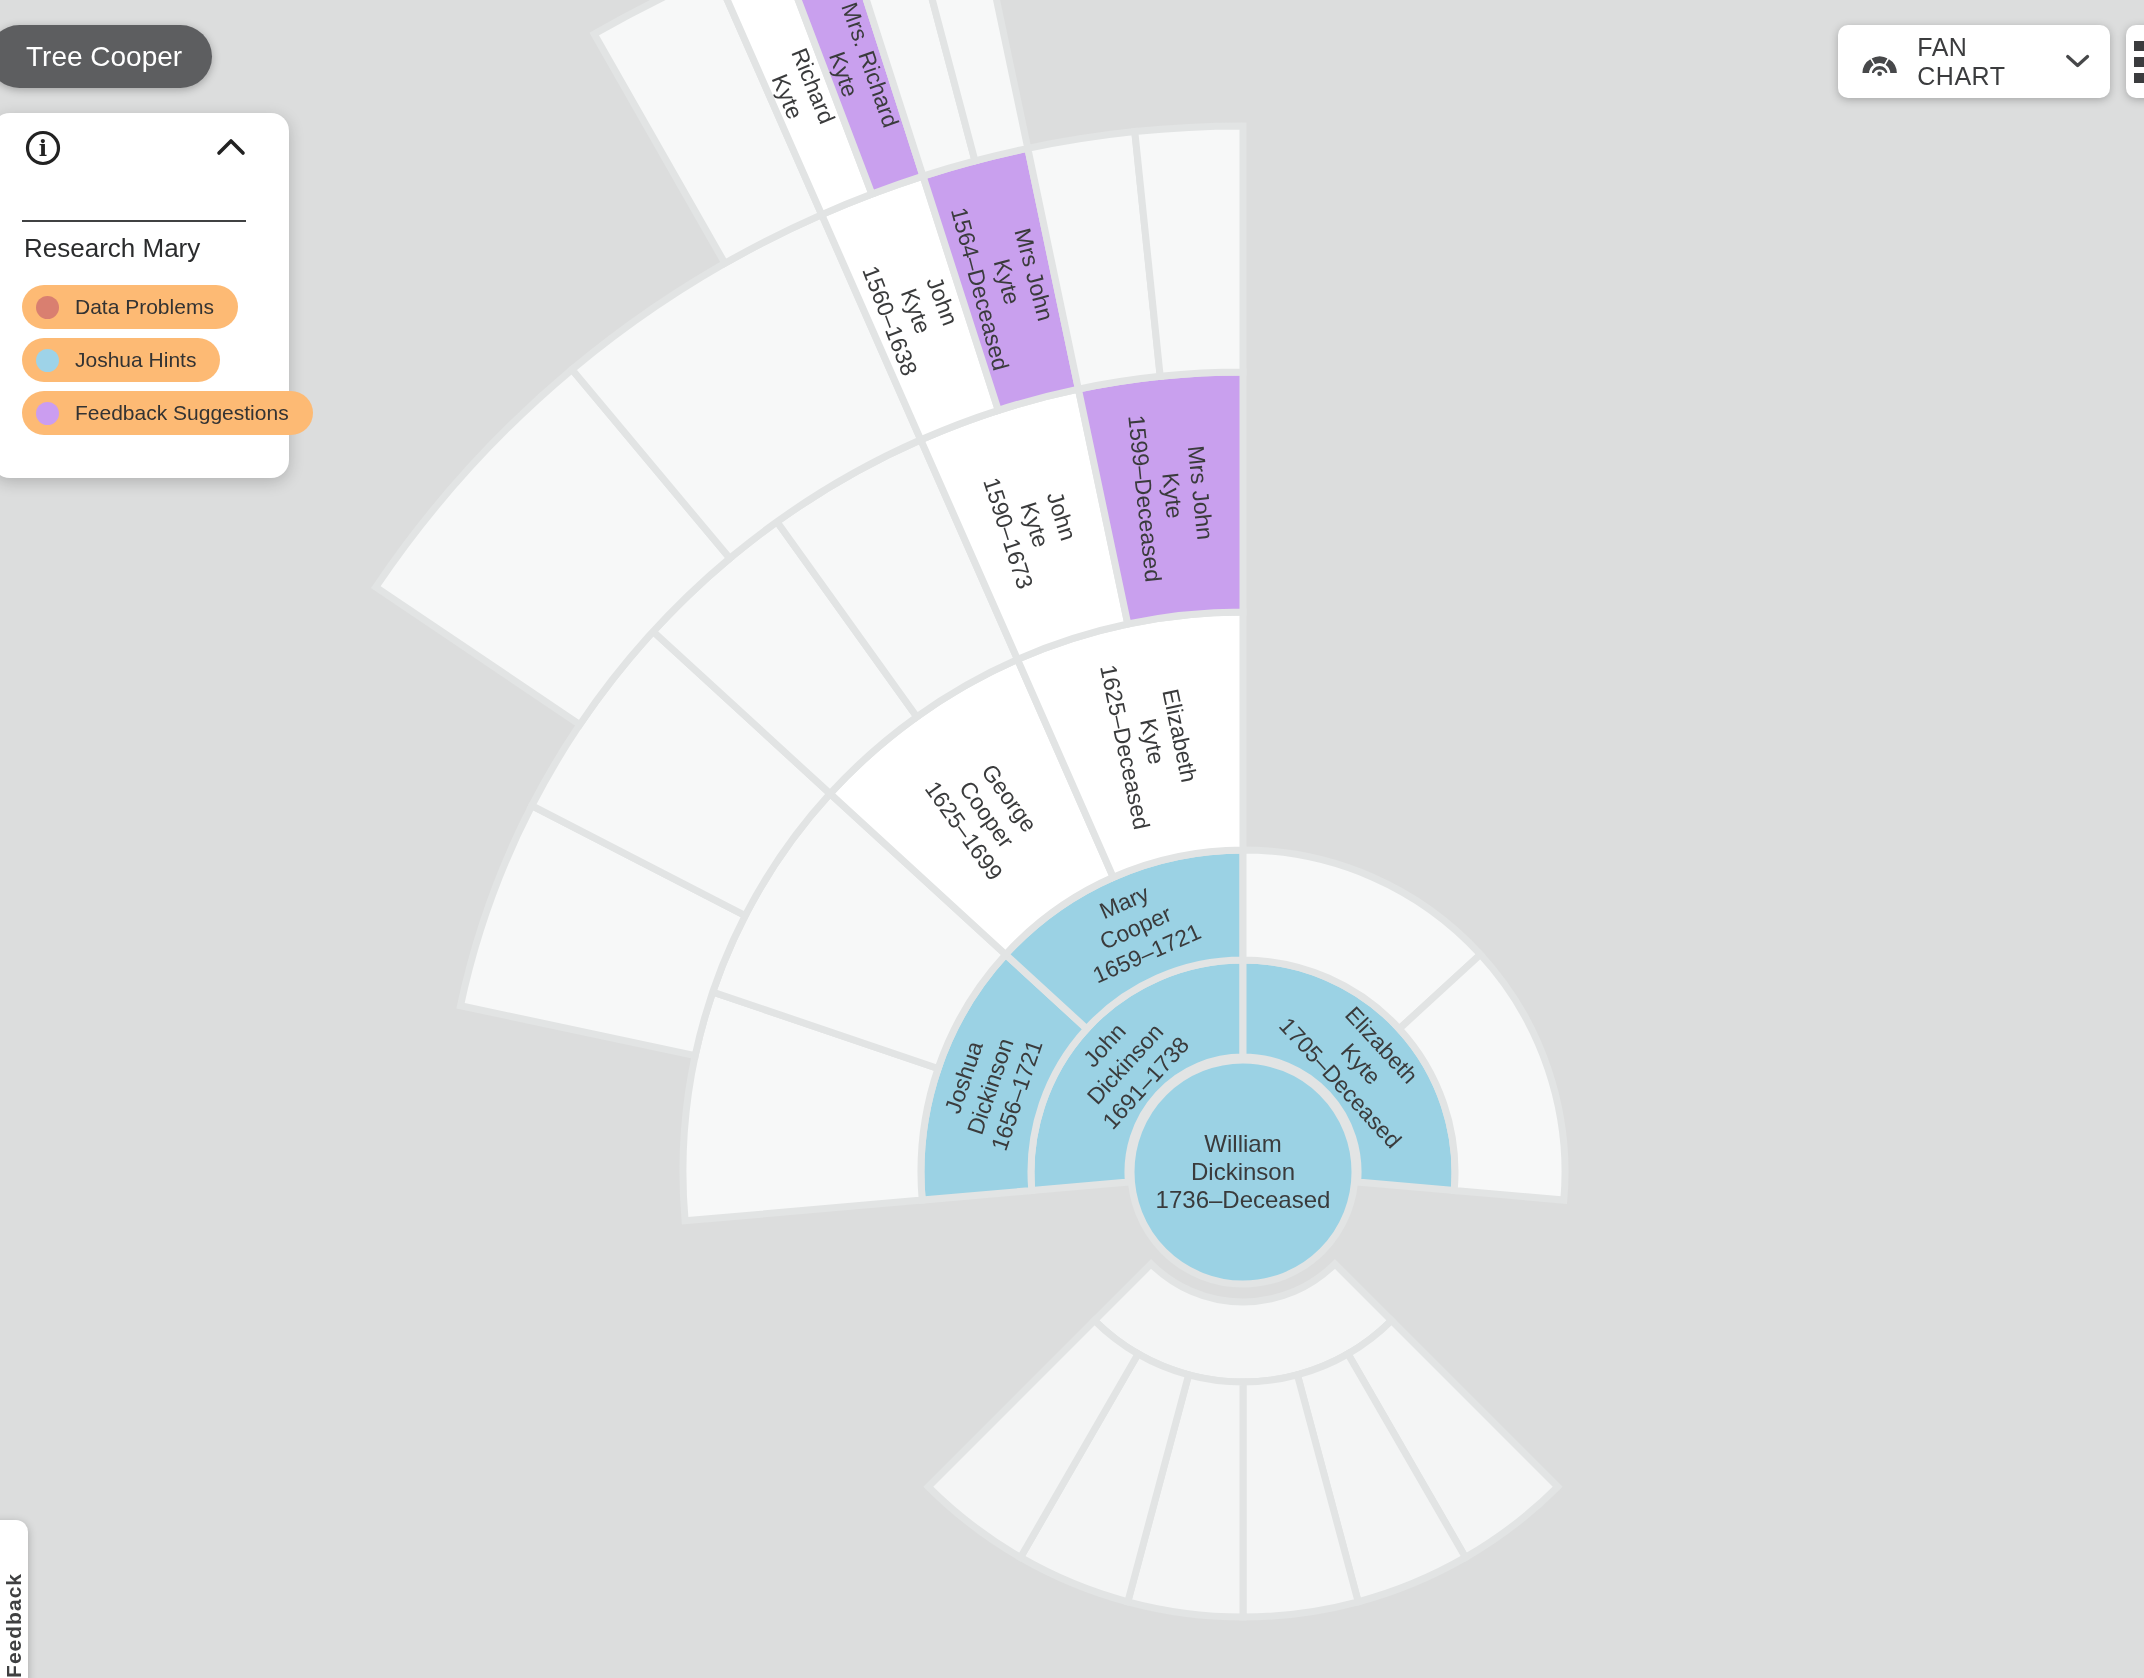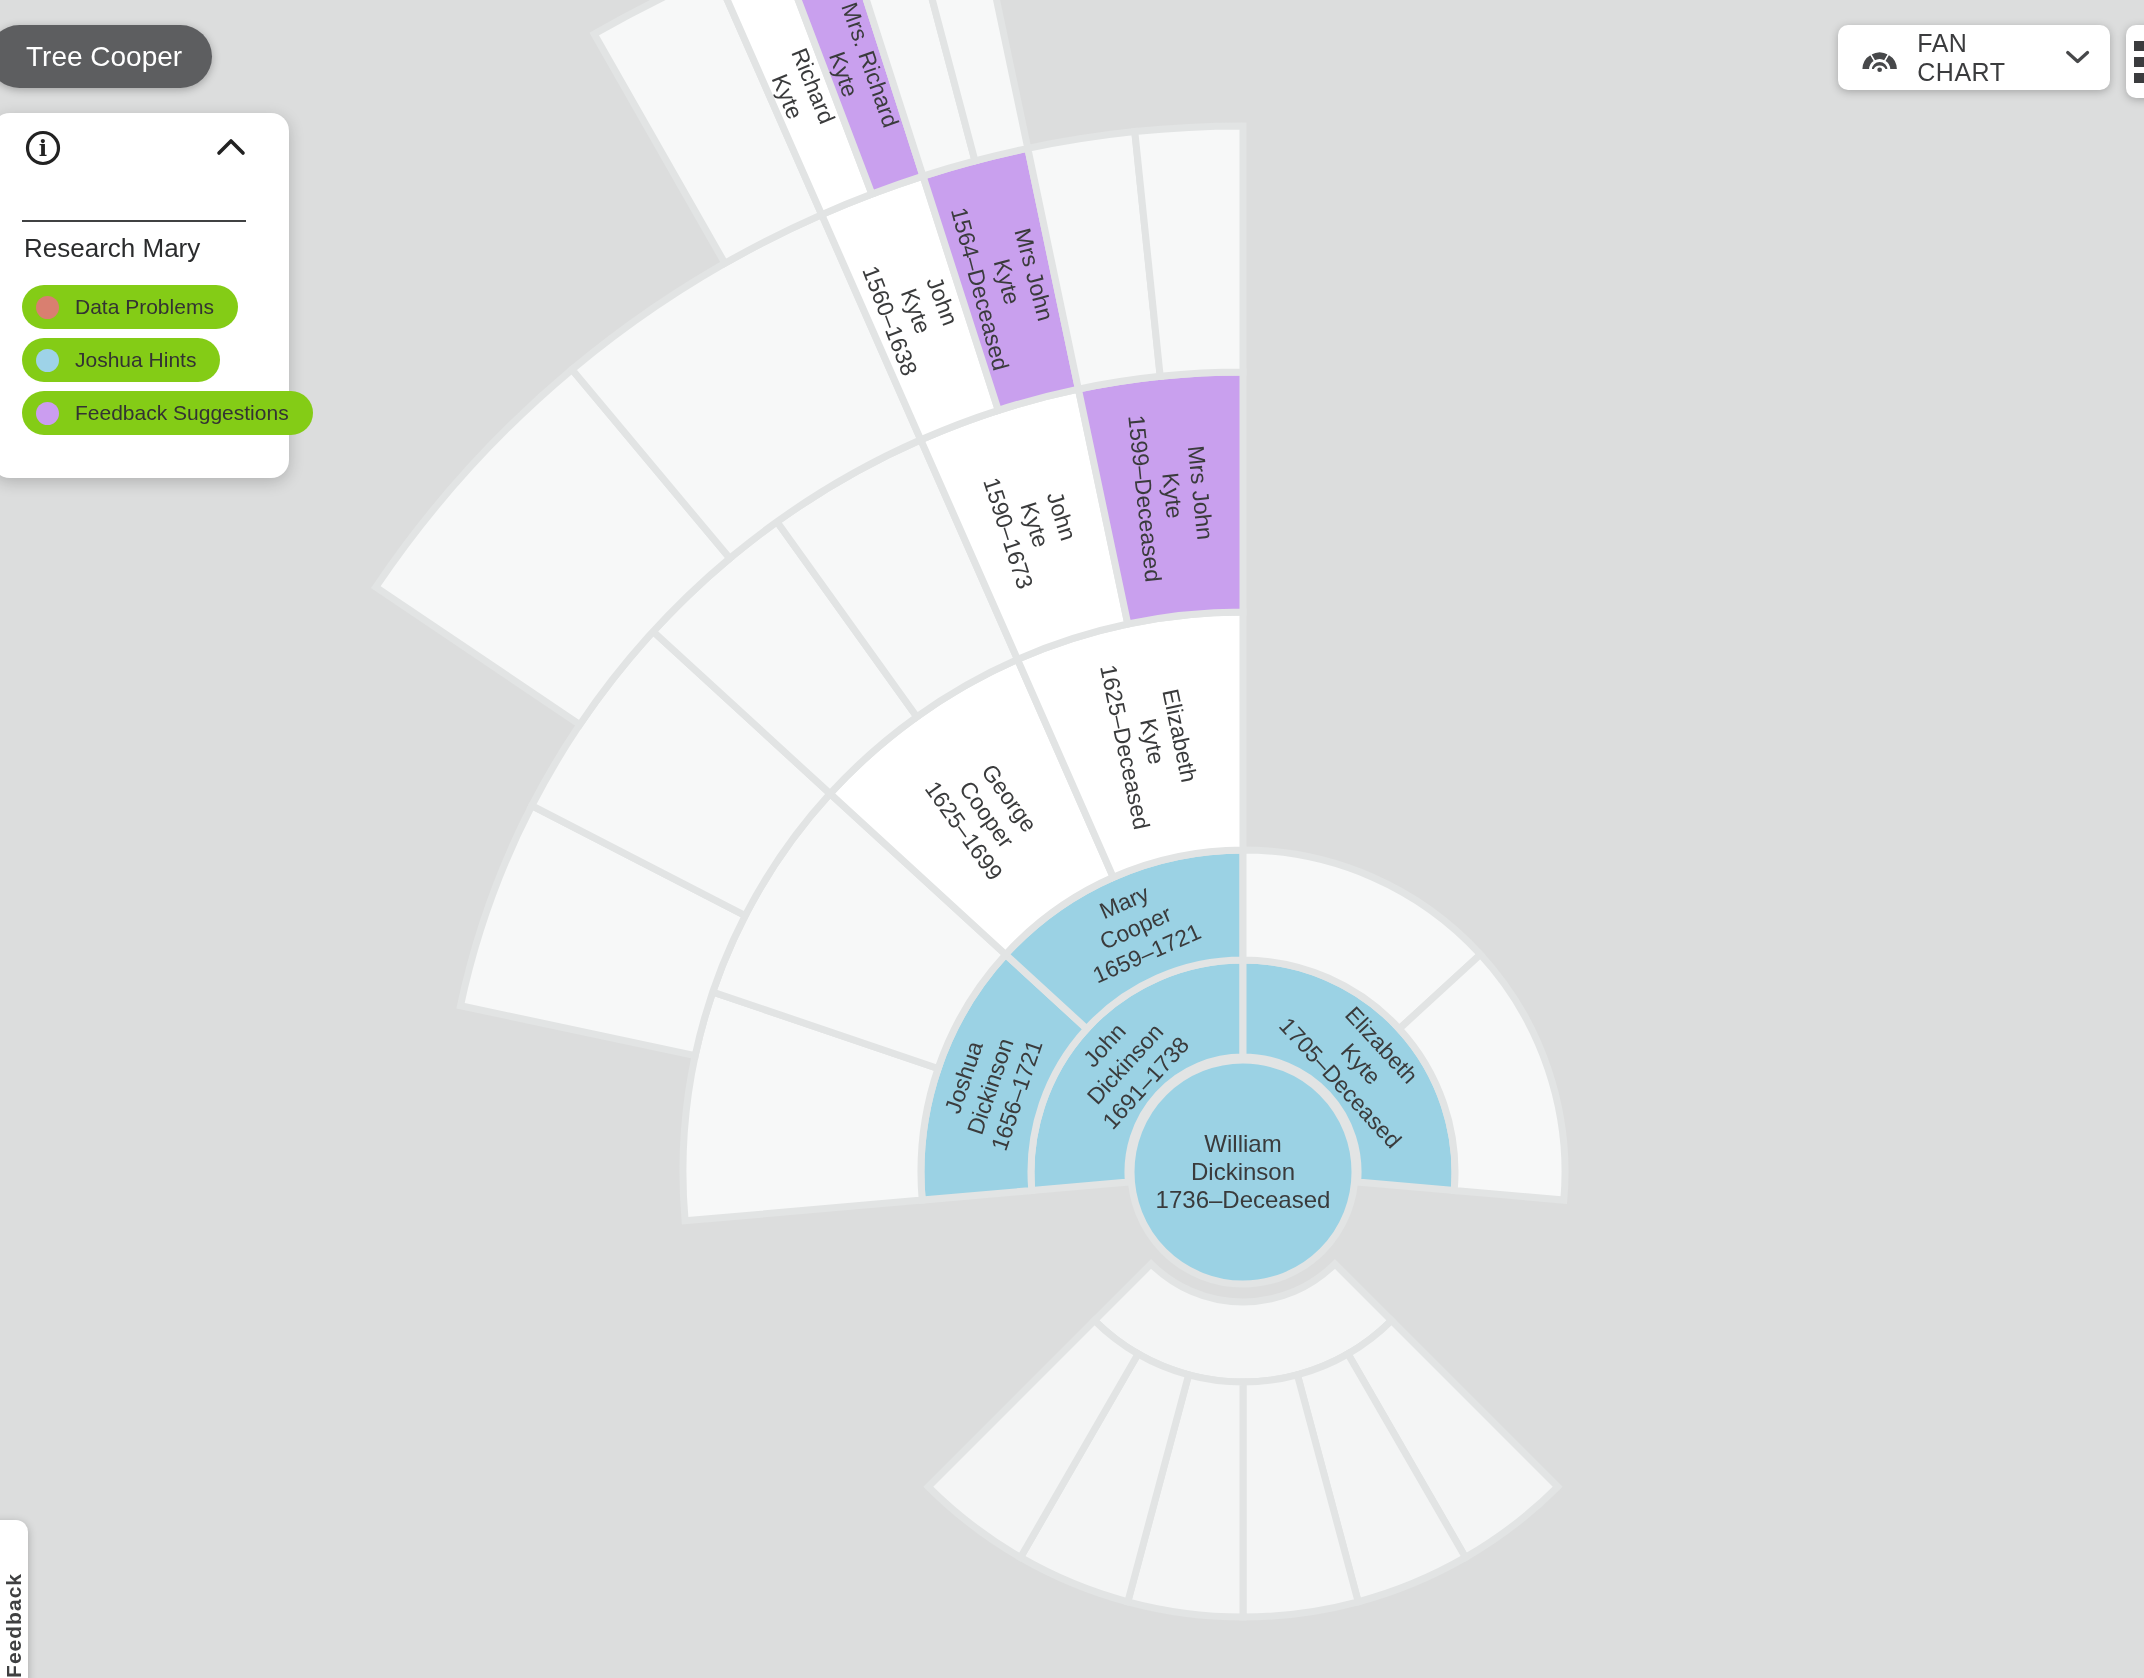--- a/index.html
+++ b/index.html
@@ -24,27 +24,27 @@
     position:absolute;left:-8px;top:113px;width:297px;height:365px;z-index:5;
     background:#fff;border-radius:18px;box-shadow:0 4px 16px rgba(0,0,0,.20);
   }
   .panel .info-ic{position:absolute;left:32px;top:16px;width:38px;height:38px;cursor:pointer}
   .panel .chev-up{position:absolute;left:224px;top:24px;width:30px;height:20px;cursor:pointer}
   .panel .divider{position:absolute;left:30px;top:107px;width:224px;border-top:2px solid #404142}
   .panel .panel-title{position:absolute;left:32px;top:120px;font-size:26px;color:#2b2c2d}
   .legend{position:absolute;left:30px;top:172px;display:flex;flex-direction:column;gap:9px;align-items:flex-start}
   .pill{
     display:inline-flex;align-items:center;gap:16px;height:44px;border-radius:22px;
-    background:#84cc16;padding:0 24px 0 14px;font-size:21px;color:#333;cursor:pointer;white-space:nowrap;
+    background:#fdba74;padding:0 24px 0 14px;font-size:21px;color:#333;cursor:pointer;white-space:nowrap;
   }
   .pill .dot{width:23px;height:23px;border-radius:50%;flex:0 0 auto}
 
   
   .btn-fan{
-    position:absolute;left:1838px;top:25px;width:272px;height:65px;z-index:5;
+    position:absolute;left:1838px;top:25px;width:272px;height:73px;z-index:5;
     background:#fff;border-radius:10px;box-shadow:0 2px 8px rgba(0,0,0,.25);
     display:flex;align-items:center;gap:16px;padding:0 20px;box-sizing:border-box;cursor:pointer;
   }
   .btn-fan .view-label{font-size:25px;color:#3b3c3e;letter-spacing:.5px;flex:1 1 auto}
   .btn-more{
     position:absolute;left:2126px;top:25px;width:52px;height:73px;z-index:5;
     background:#fff;border-radius:10px;box-shadow:0 2px 8px rgba(0,0,0,.25);cursor:pointer;
   }
   .btn-more .bar{position:absolute;left:8px;width:24px;height:10px;background:#3b3c3e}
 

